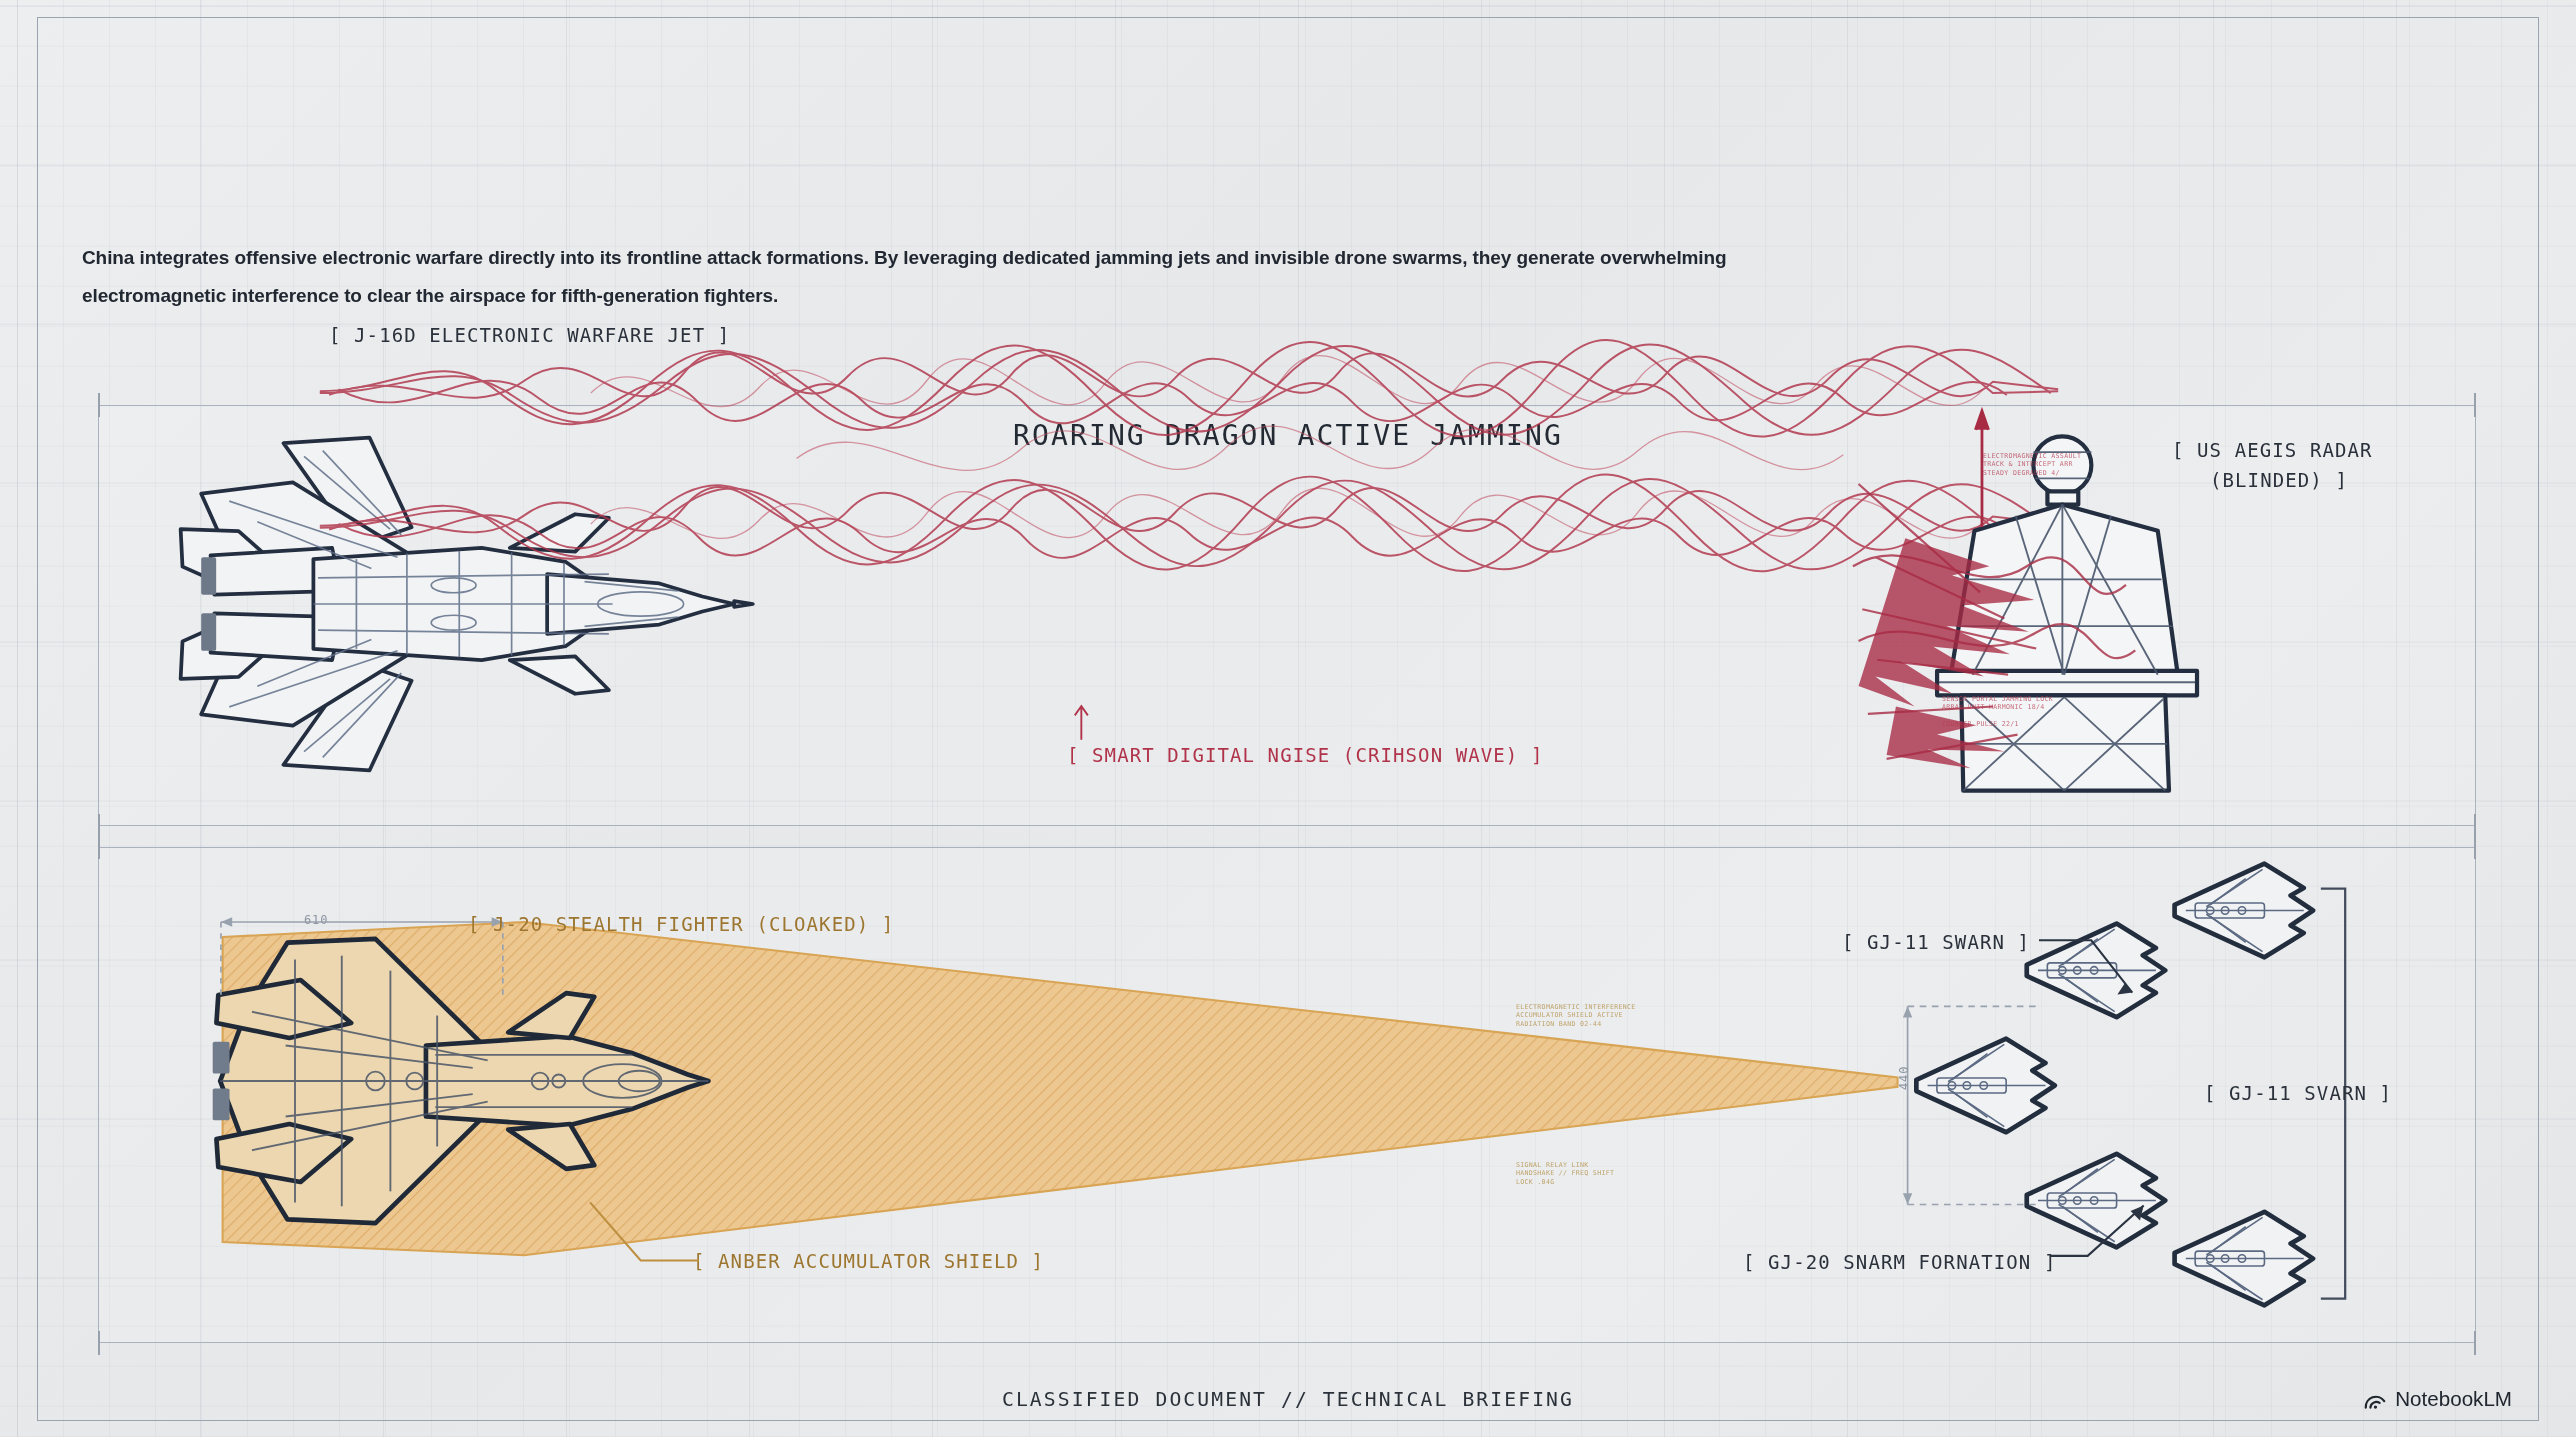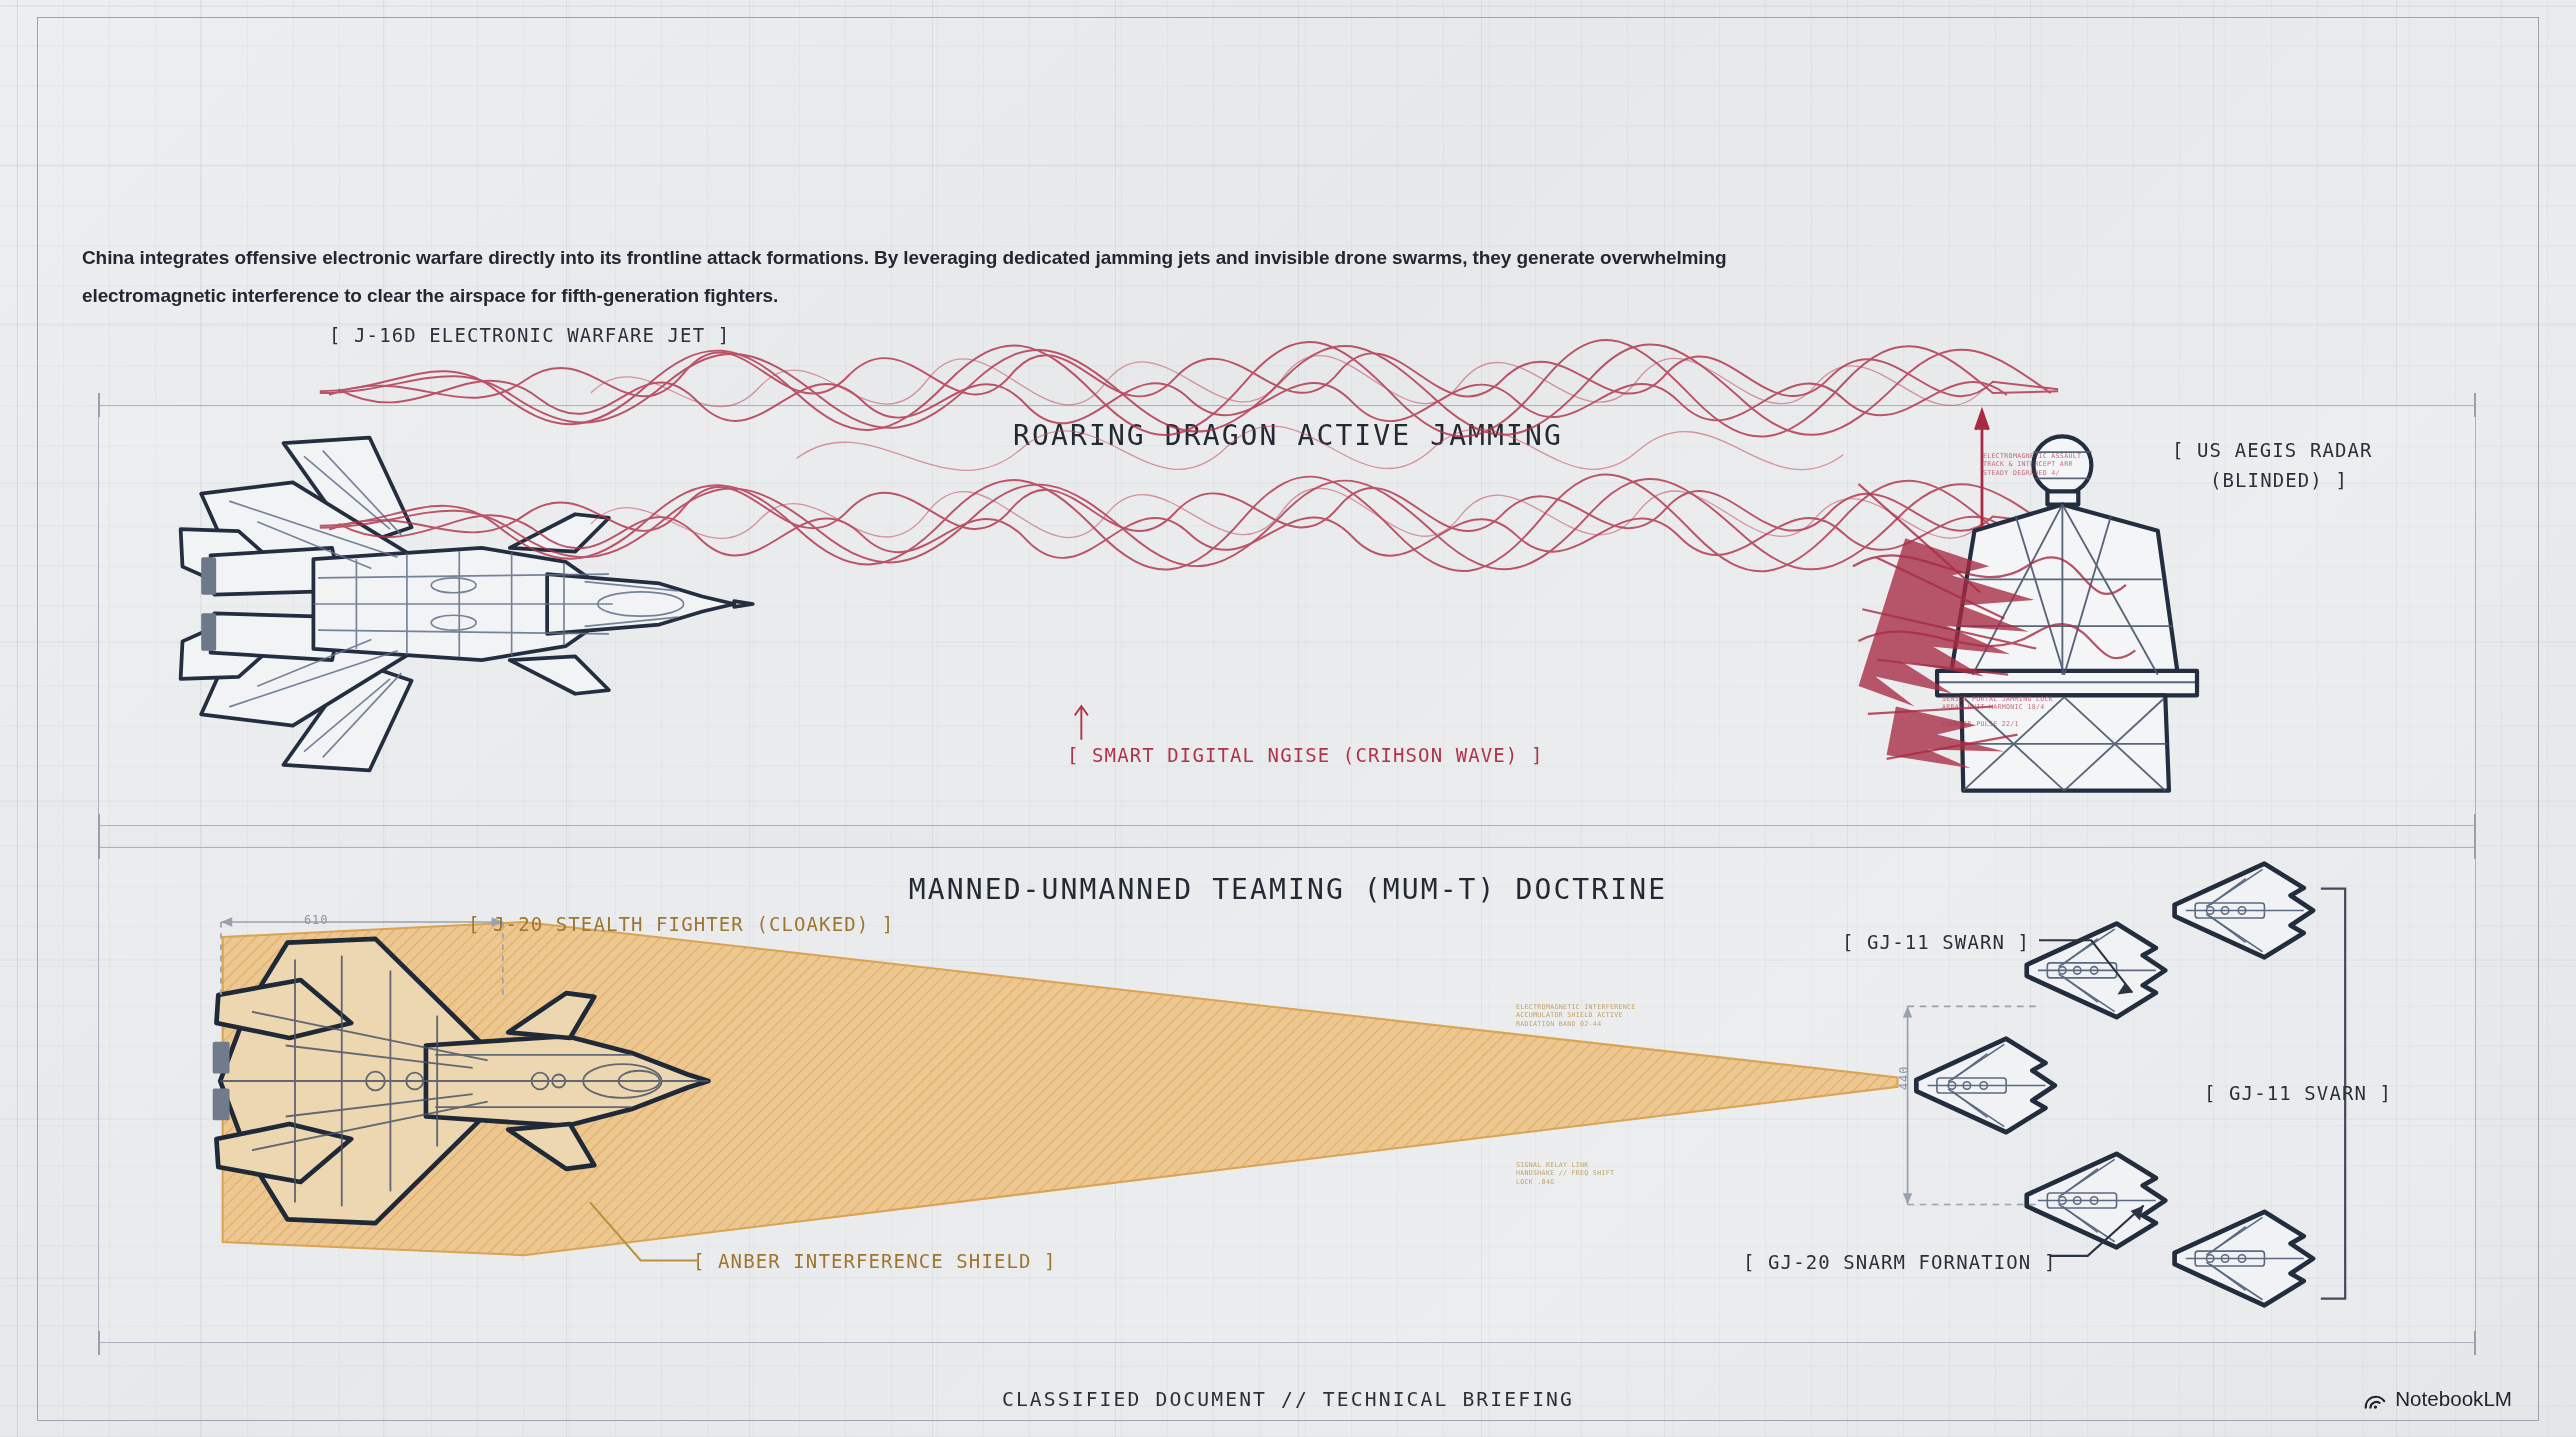--- a/index.html
+++ b/index.html
@@ -280,21 +280,20 @@
   <div class="tag" style="left:2172px; top:437px;">[ US AEGIS RADAR</div>
   <div class="tag" style="left:2172px; top:467px;margin-left:38px;">(BLINDED) ]</div>
 
   <div class="panel" id="panel2">
     <div class="panel-tick" style="left:-0.9px; top:-13px;"></div>
     <div class="panel-tick" style="right:-0.9px; top:-13px;"></div>
     <div class="panel-tick" style="left:-0.9px; bottom:-13px;"></div>
     <div class="panel-tick" style="right:-0.9px; bottom:-13px;"></div>
   </div>
 
-  <div class="panel-title" style="left:0; top:873px;">MANNED-UNMANNED TEAMING (MUM-T) DOCTRINE</div>
 
   <svg class="art" style="left:215px; top:894px;" width="1722" height="393" viewBox="0 0 1840 420">
     <defs>
       <pattern id="hatch" width="9" height="9" patternTransform="rotate(45)" patternUnits="userSpaceOnUse">
         <rect width="9" height="9" fill="#eec489"></rect>
         <line x1="0" y1="0" x2="0" y2="9" stroke="#dda95f" stroke-width="2.4"></line>
       </pattern>
     </defs>
     <path d="M8 46 L330 30 L1798 196 L1798 206 L330 386 L8 372 Z" fill="url(#hatch)" stroke="#d79f47" stroke-width="2.2" opacity="0.92"></path>
   </svg>
@@ -344,21 +343,21 @@
       <line x1="8" y1="30" x2="8" y2="112" stroke-dasharray="6 6"></line>
       <line x1="310" y1="30" x2="310" y2="112" stroke-dasharray="6 6"></line>
       <line x1="8" y1="30" x2="310" y2="30"></line>
       <path d="M8 30 l12 -5 v10 z" fill="#98a2ae" stroke="none"></path>
       <path d="M310 30 l-12 -5 v10 z" fill="#98a2ae" stroke="none"></path>
     </g>
   </svg>
   <div class="dimtext" style="left:304px; top:913px;">610</div>
 
   <div class="tag amber" style="left:468px; top:911px;">[ J-20 STEALTH FIGHTER (CLOAKED) ]</div>
-  <div class="tag amber" style="left:693px; top:1248px;">[ ANBER INTERFERENCE SHIELD ]</div>
+  <div class="tag amber" style="left:693px; top:1248px;">[ ANBER ACCUMULATOR SHIELD ]</div>
   <svg class="art" style="left:590px; top:1193px;" width="122" height="75" viewBox="0 0 130 80">
     <path d="M116 72 L54 72 L0 10" fill="none" stroke="#bd8f3e" stroke-width="2.2"></path>
   </svg>
 
   <div class="microtext amber" style="left:1516px; top:1003px;">ELECTROMAGNETIC INTERFERENCE
 ACCUMULATOR SHIELD ACTIVE
 RADIATION BAND 02-44</div>
   <div class="microtext amber" style="left:1516px; top:1161px;">SIGNAL RELAY LINK
 HANDSHAKE // FREQ SHIFT
 LOCK .04G</div>

